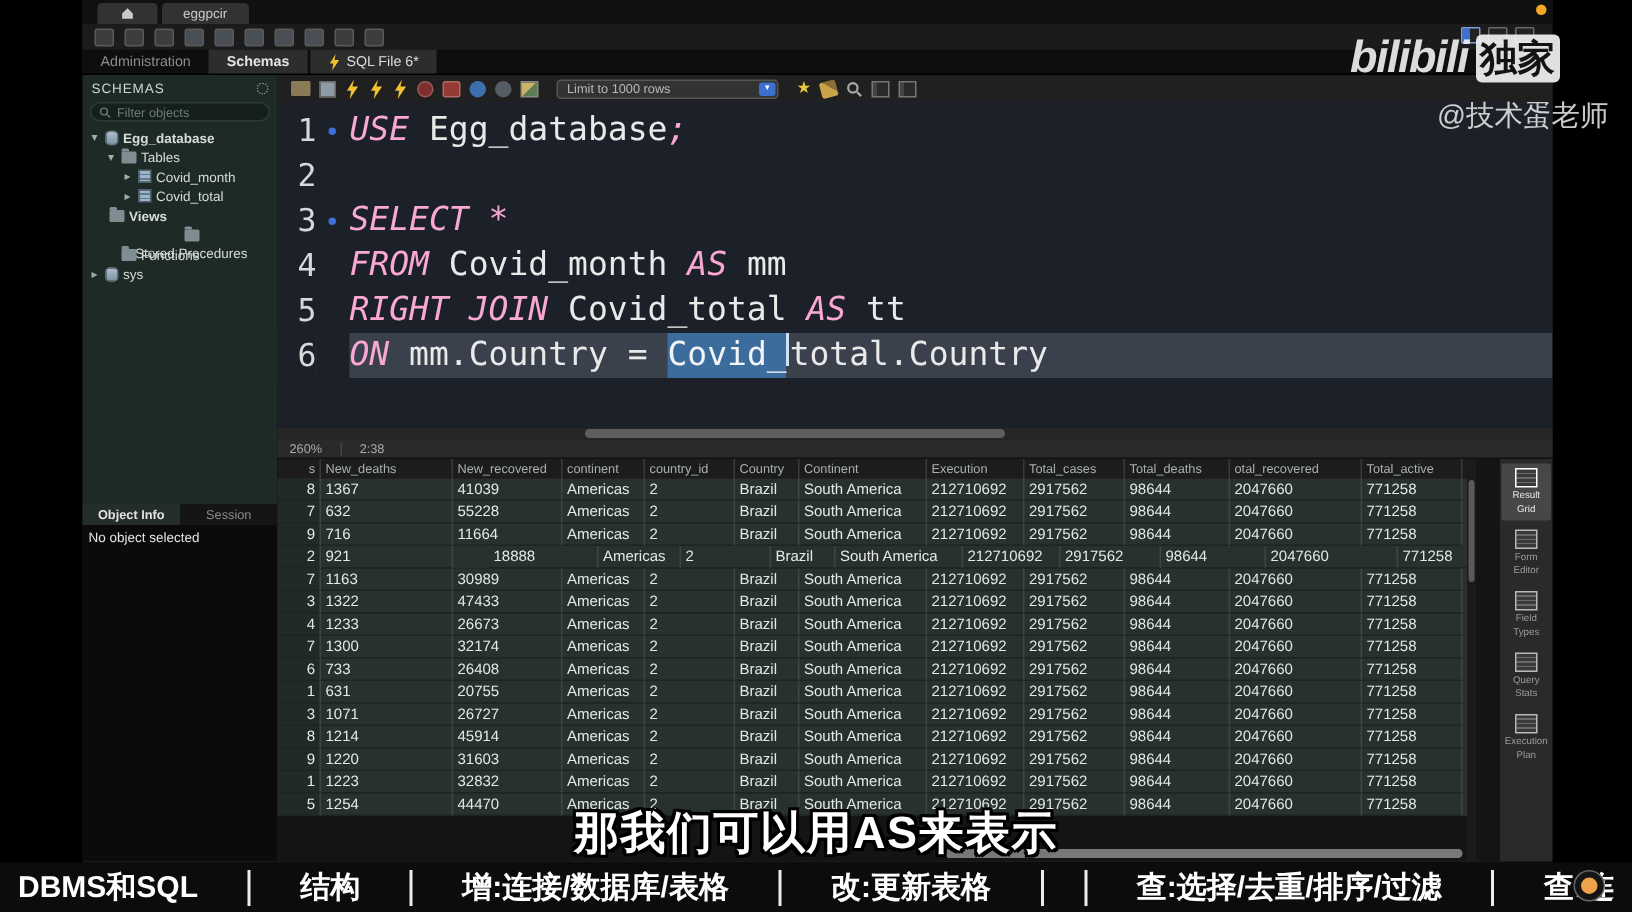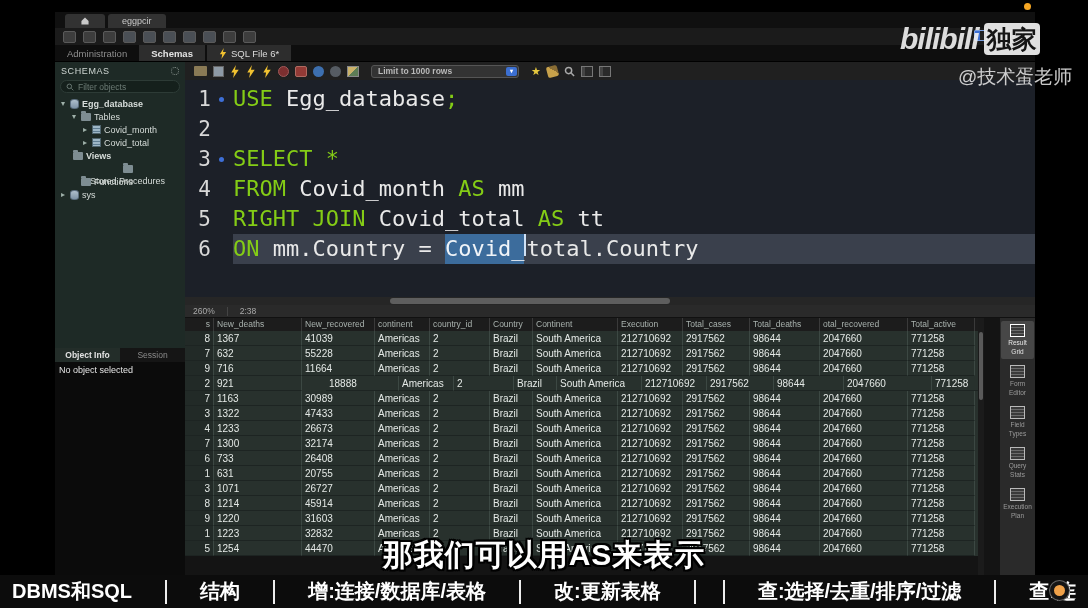--- a/index.html
+++ b/index.html
@@ -1,18 +1,18 @@
 <!DOCTYPE html>
 <html><head>
 <meta charset="utf-8">
 <style>
   *{margin:0;padding:0;box-sizing:border-box;}
   body{background:#000;font-family:"Liberation Sans",sans-serif;}
   .stage{position:relative;width:1088px;height:608px;background:#000;overflow:hidden;}
-  .window{position:absolute;left:55px;top:12px;width:980px;height:575px;background:#1b1b1b;}
+  .window{position:absolute;left:55px;top:0;width:980px;height:575px;background:#1b1b1b;}
 
   
   .doc-tab-row{height:16px;background:#101010;display:flex;align-items:flex-end;padding-left:10px;gap:3px;}
   .home-tab{width:40px;height:14px;background:#323232;border-radius:3px 3px 0 0;display:flex;align-items:center;justify-content:center;}
   .conn-tab{height:14px;background:#323232;border-radius:3px 3px 0 0;color:#c9c9c9;font-size:9px;line-height:14px;padding:0 14px;}
 
   
   .main-toolbar{height:17px;background:#1b1b1b;display:flex;align-items:center;gap:7px;padding-left:8px;position:relative;}
   .ticon{width:13px;height:12px;background:#3d3d3d;border:1px solid #5a5a5a;border-radius:2px;}
   .ticon.db{background:#4a4f55;}
@@ -54,30 +54,30 @@
   .k-folder{width:13px;height:10px;background:#8a7a55;border-radius:1px;}
   .k-save{width:11px;height:11px;background:#8e9aa5;border:1px solid #666;}
   .k-stop{width:11px;height:11px;border-radius:50%;background:#7c2f2f;border:1px solid #a05959;}
   .k-sb{width:12px;height:11px;background:#933a35;border-radius:2px;border:1px solid #b06a60;}
   .k-circblue{width:11px;height:11px;border-radius:50%;background:#3d6fae;}
   .k-circgray{width:11px;height:11px;border-radius:50%;background:#565c63;}
   .k-img{width:12px;height:11px;background:linear-gradient(135deg,#cbb26a 50%,#5e7d55 50%);border:1px solid #888;}
   .k-star{color:#e8c93e;font-size:11px;line-height:11px;}
   .k-broom{width:11px;height:11px;background:linear-gradient(45deg,#c9a24a 60%,#8a6d34 60%);border-radius:2px;transform:rotate(-15deg);}
   .k-panel{width:12px;height:11px;border:1px solid #777;background:linear-gradient(to right,#444 30%,#2a2a2a 30%);}
-  .limit-dd{width:148px;height:13px;background:#333;border:1px solid #555;border-radius:3px;display:flex;align-items:center;font-size:8.5px;color:#b9b9b9;padding-left:6px;position:relative;margin:0 6px;font-weight:bold;}
+  .limit-dd{width:148px;height:13px;background:#333;border:1px solid #555;border-radius:3px;display:flex;align-items:center;font-size:8.5px;color:#b9b9b9;padding-left:6px;position:relative;margin:0 6px;}
   .limit-dd .caret{position:absolute;right:1px;top:1px;width:11px;height:9px;background:#3c6fd0;border-radius:2px;color:#fff;font-size:6px;line-height:9px;text-align:center;}
 
   .code-area{height:217px;background:#1c2028;padding-top:4px;font-family:"DejaVu Sans Mono",monospace;position:relative;overflow:hidden;}
   .code-line{height:30px;line-height:30px;display:flex;white-space:pre;font-size:22px;}
   .code-line.hl{background:#3a404c;}
   .gutter{width:26px;flex-shrink:0;text-align:right;color:#d8d8d8;font-size:21px;background:#1c2028;}
   .dotcol{width:22px;flex-shrink:0;position:relative;background:#1c2028;}
   .dotcol.dot::after{content:"";position:absolute;left:8px;top:13px;width:5px;height:5px;border-radius:50%;background:#3e6fd6;}
-  .tok-kw{color:#84cc16;}
+  .tok-kw{color:#f9a8d4;font-style:italic;}
   .tok-tx{color:#e9e9e9;}
   .tok-sel{color:#f0f4f8;background:#3c6c9c;}
   .tok-cursor{display:inline-block;width:2px;height:22px;background:#cfe1f5;vertical-align:middle;}
 
   .hscroll{height:8px;background:#262626;position:relative;}
   .hscroll .thumb{position:absolute;left:205px;top:1px;width:280px;height:6px;background:#5e5e5e;border-radius:3px;}
   .status-strip{height:13px;background:#2a2a2a;display:flex;align-items:center;gap:12px;padding-left:8px;font-size:8.5px;color:#a9a9a9;border-bottom:1px solid #111;}
   .status-sep{width:1px;height:9px;background:#444;}
 
   .result-toolbar{height:20px;background:#1d1d1d;display:flex;align-items:center;gap:7px;padding:0 7px;font-size:9px;color:#c6c6c6;white-space:nowrap;}

